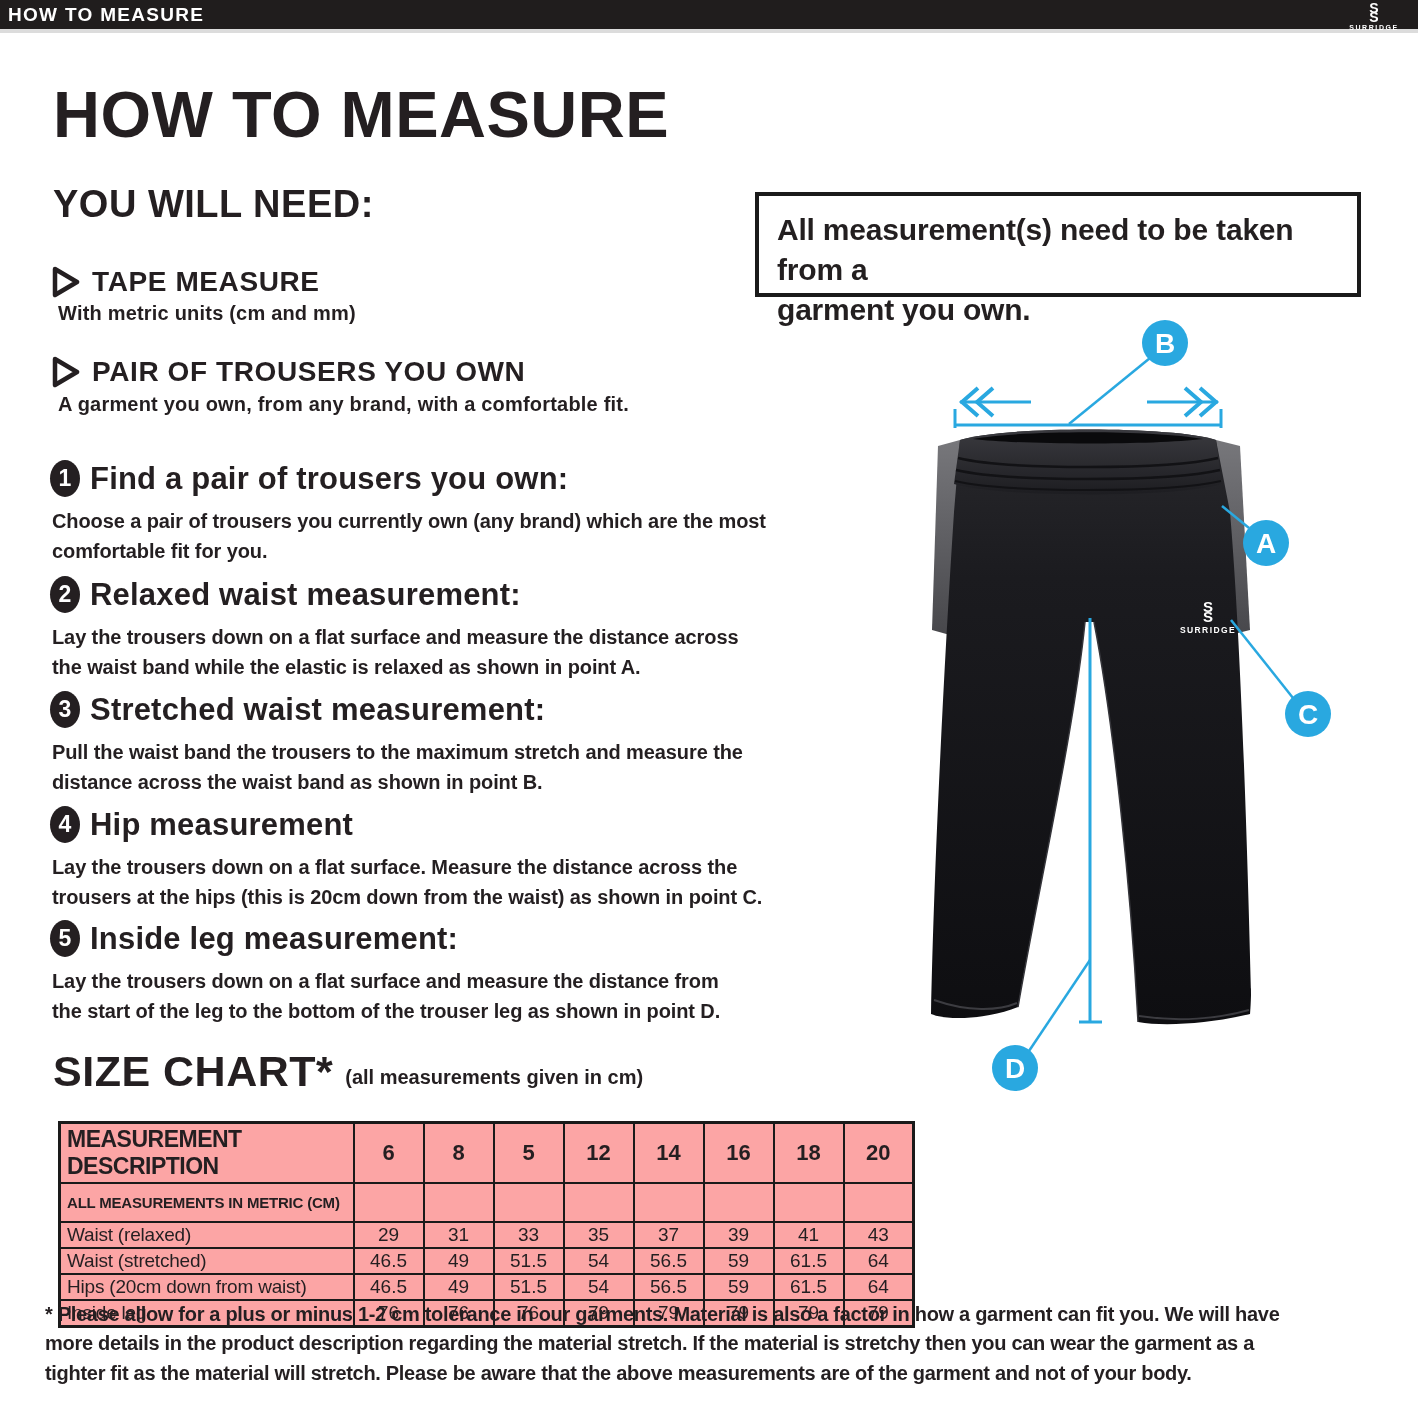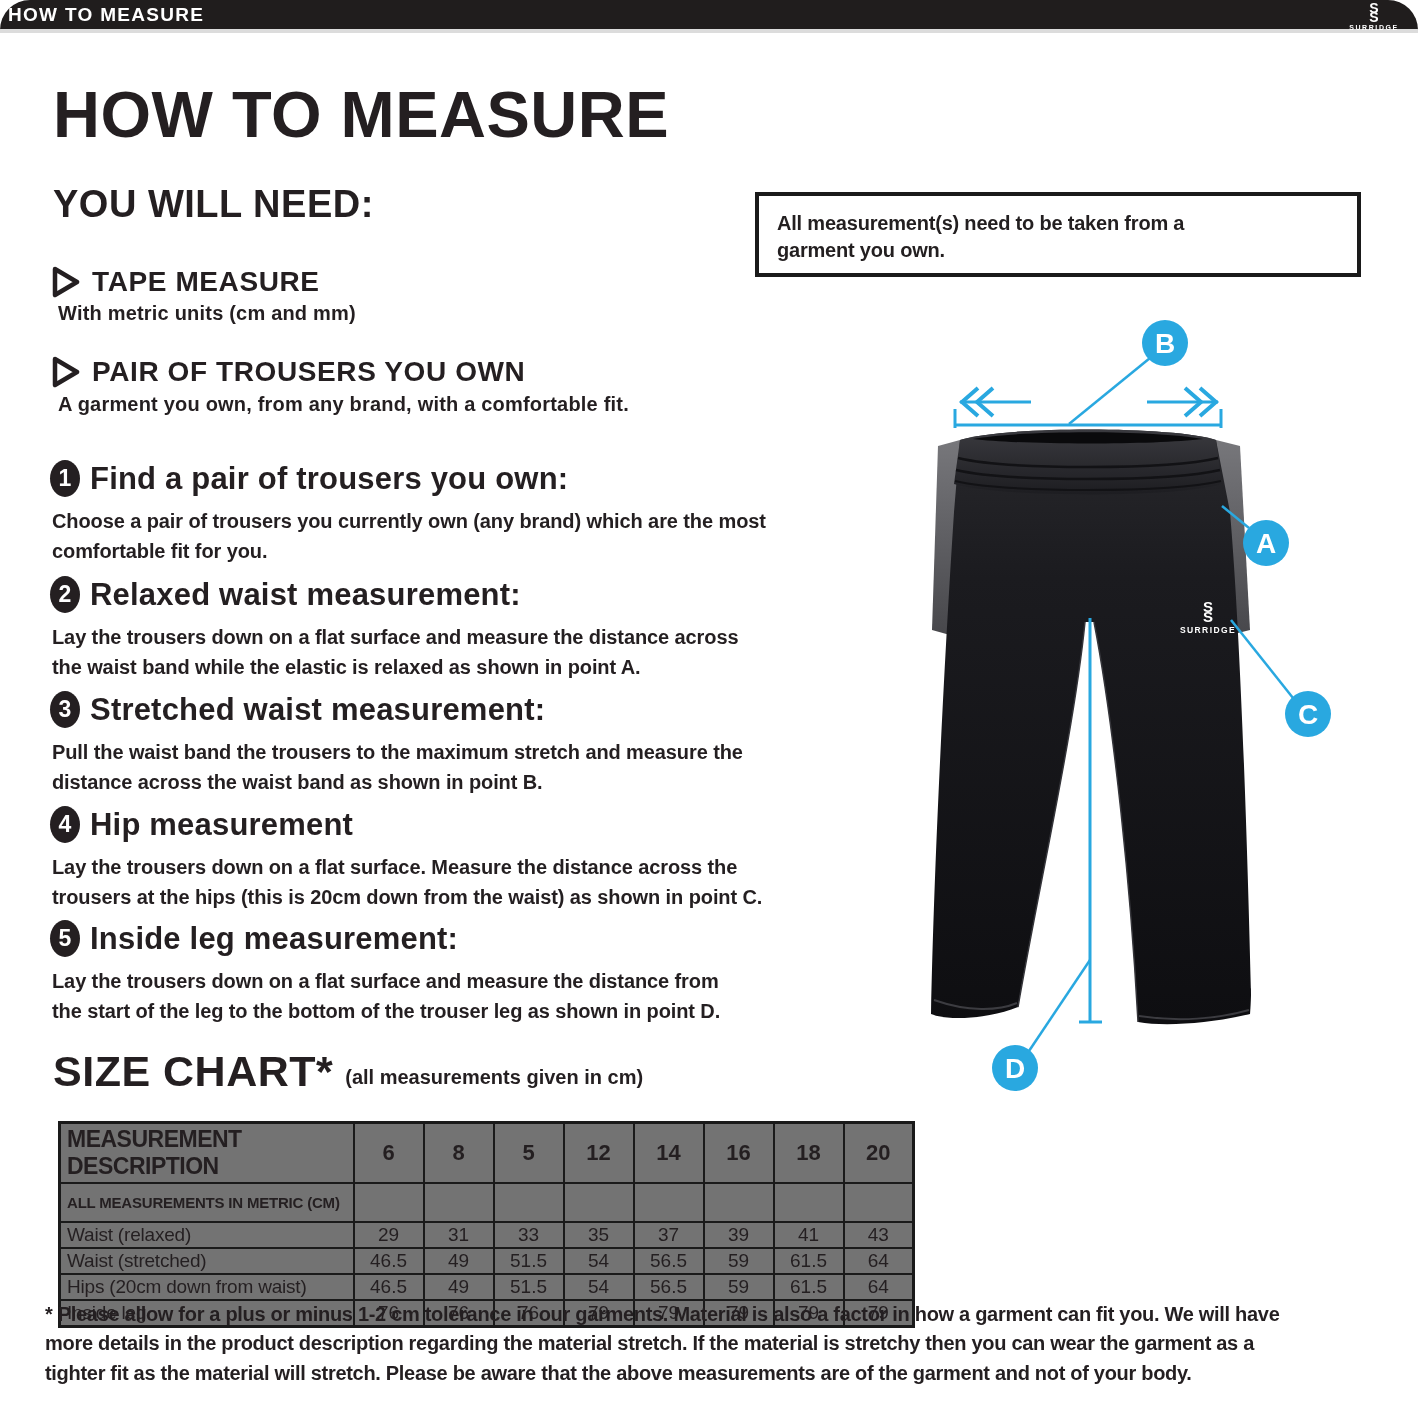--- a/index.html
+++ b/index.html
@@ -1,19 +1,19 @@
 <!DOCTYPE html>
 <html><head>
 <meta charset="utf-8">
 <style>
   * { margin:0; padding:0; box-sizing:border-box; }
   html,body { background:#ffffff; }
   .page {
     position:relative; width:1418px; height:1418px; overflow:hidden;
-    background:#ffffff; font-family:"Liberation Sans", sans-serif; color:#241f21;border-radius:30px;
+    background:#ffffff; font-family:"Liberation Sans", sans-serif; color:#241f21;
   }
   .abs { position:absolute; }
 
   
   .topbar {
     left:0; top:0; width:1418px; height:33px;
     background:#201d1d; border-bottom:4px solid #dcdcdc;
     display:flex; align-items:center;
   }
   .topbar-title {
@@ -21,23 +21,23 @@
     padding-left:8px;
   }
   .topbar-logo { position:absolute; right:8px; top:1px; }
 
   
   .h1 { left:53px; top:82px; font-size:65px; font-weight:800; letter-spacing:0.5px; line-height:1; }
   .need-h { left:53px; top:183px; font-size:38px; font-weight:800; letter-spacing:0.5px; }
 
   
   .callout {
-    left:755px; top:192px; width:606px; height:85px;
+    left:755px; top:192px; width:606px; height:105px;
     border:4px solid #1a1a1a; padding:14px 18px;
-    font-size:20px; font-weight:700; line-height:1.33; letter-spacing:-0.2px;
+    font-size:30px; font-weight:700; line-height:1.33; letter-spacing:-0.2px;
     white-space:pre-line; color:#231f20;
   }
 
   
   .need-item-icon { width:28px; height:32px; }
   .item-title { font-size:28px; font-weight:800; letter-spacing:0.6px; }
   .item-desc  { font-size:20px; font-weight:700; letter-spacing:0.2px; }
 
   
   .step { display:flex; flex-direction:column; }
@@ -53,21 +53,21 @@
     line-height:1.5; letter-spacing:-0.1px; white-space:pre-line; width:800px;
   }
 
   
   .size-h-row { left:53px; top:1050px; display:flex; align-items:flex-end; gap:12px; }
   .size-h { font-size:43px; font-weight:800; letter-spacing:0.5px; line-height:1; }
   .size-sub { font-size:20px; font-weight:800; padding-bottom:4px; }
 
   table.size-table {
     border-collapse:collapse; table-layout:fixed;
-    border:3px solid #1a1a1a; background:#737373;padding-left:40px;
+    border:3px solid #1a1a1a; background:#fca5a5;padding-left:40px;
   }
   .size-table td, .size-table th { border:2px solid #1a1a1a; overflow:hidden; }
   .size-table th.desc-h {
     width:294px; text-align:left; padding:2px 6px;
     font-size:23px; font-weight:700; letter-spacing:-0.5px; height:36px;
   }
   .size-table th.size-h-cell { width:70px; font-size:22px; font-weight:700; height:36px; text-align:center; }
   .size-table td.metric-note {
     font-size:15px; font-weight:700; letter-spacing:-0.2px; padding:2px 6px; height:39px;
   }

